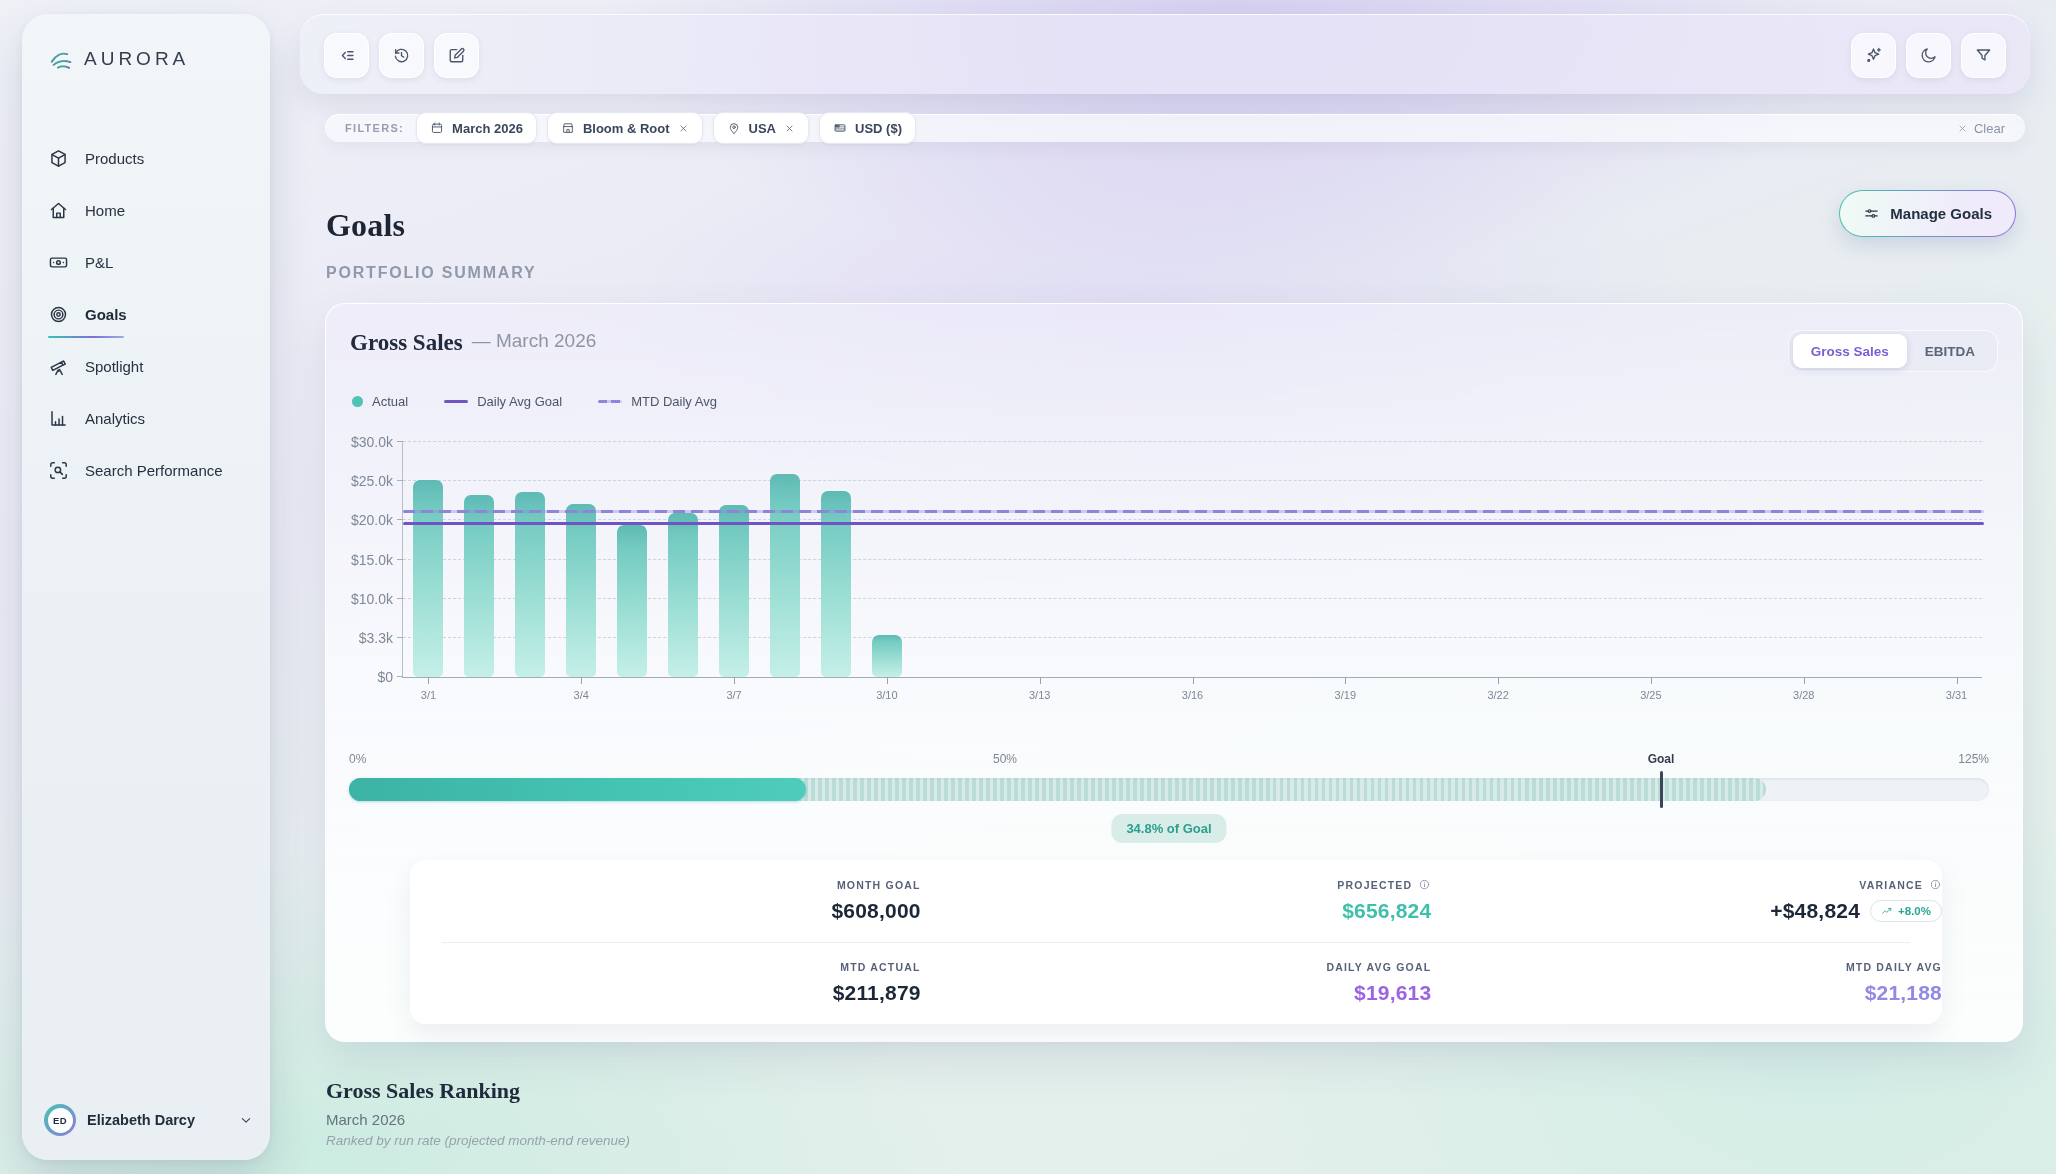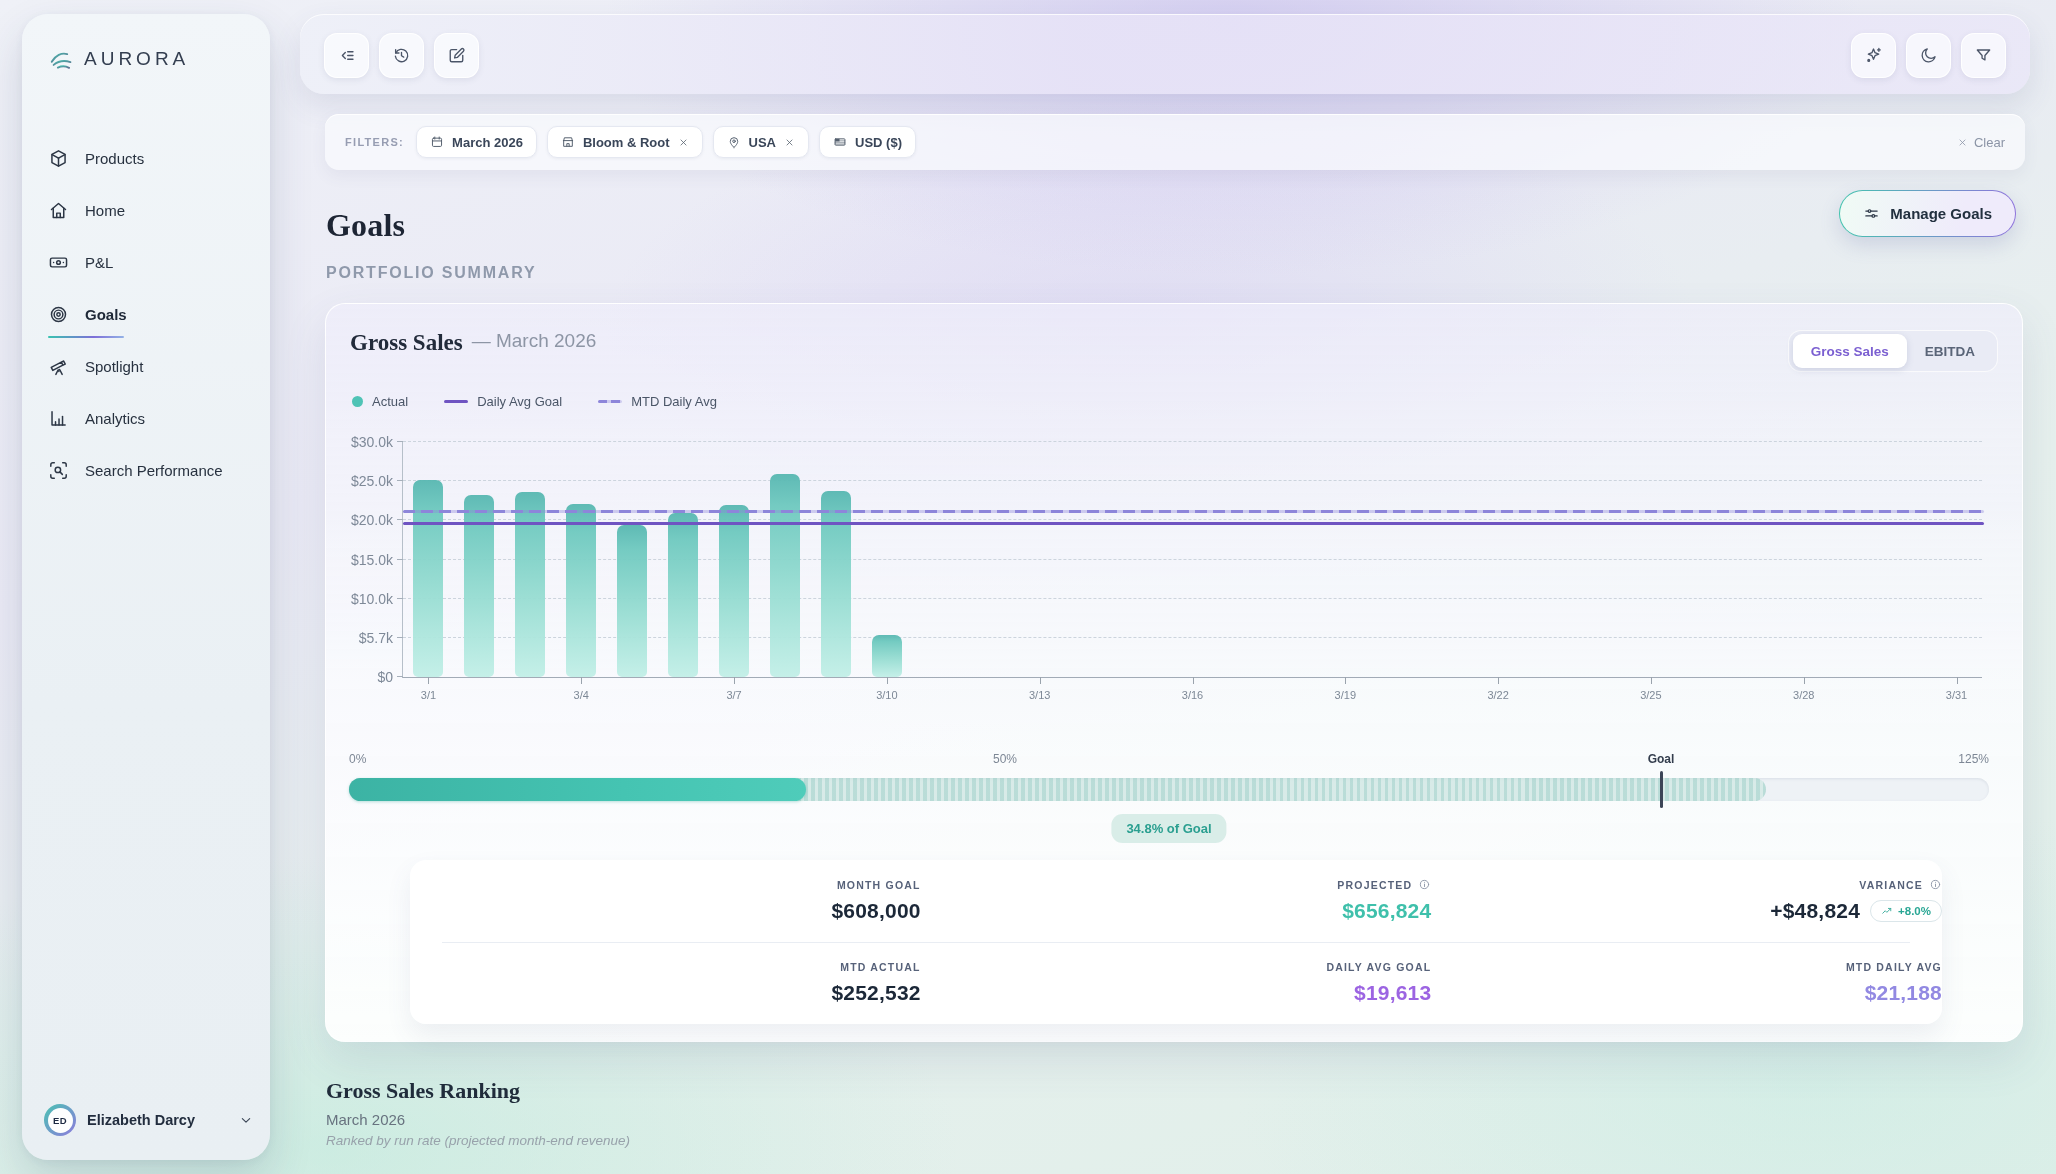--- a/index.html
+++ b/index.html
@@ -39,21 +39,21 @@
   #toolbar{position:absolute;left:300px;right:26px;top:14px;height:80px;border-radius:24px;
     background:linear-gradient(90deg,rgba(238,240,248,.92),rgba(231,227,247,.88) 45%,rgba(234,231,248,.82));
     box-shadow:0 12px 28px rgba(70,80,130,.12),inset 0 1px 0 rgba(255,255,255,.8);}
   .tb-group{position:absolute;top:19px;display:flex;gap:10px;}
   .tb-group.left{left:24px;} .tb-group.right{right:24px;}
   .tb-btn{width:43px;height:43px;border-radius:13px;background:rgba(252,253,255,.7);
     border:1px solid rgba(255,255,255,.95);box-shadow:0 2px 6px rgba(70,80,120,.10);
     display:flex;align-items:center;justify-content:center;cursor:pointer;color:#4b5568;}
   .tb-btn svg.ic{width:19px;height:19px;}
   
-  #filterbar{position:absolute;left:325px;right:31px;top:114px;height:56px;border-radius:14px;
+  #filterbar{position:absolute;left:325px;right:31px;top:114px;height:28px;border-radius:14px;
     background:rgba(249,251,254,.72);box-shadow:0 6px 16px rgba(80,90,130,.07),inset 0 1px 0 rgba(255,255,255,.9);
     display:flex;align-items:center;padding:0 20px;box-sizing:border-box;gap:12px;}
   .filters-label{font-size:11px;font-weight:700;letter-spacing:1.3px;color:#979db2;}
   #chips{display:flex;gap:10px;align-items:center;}
   .chip{height:30px;border-radius:10px;background:rgba(255,255,255,.95);border:1px solid #e5e8f1;
     box-shadow:0 1px 3px rgba(80,90,120,.08);display:flex;align-items:center;gap:8px;padding:0 13px;
     font-size:13px;font-weight:600;color:#3a4659;cursor:pointer;}
   .chip svg.ic{width:14px;height:14px;color:#55606e;}
   .chip .chip-x{width:11px;height:11px;color:#98a1b0;cursor:pointer;}
   .clear-btn{margin-left:auto;display:flex;align-items:center;gap:6px;font-size:13px;color:#8b94a6;cursor:pointer;}
@@ -412,21 +412,21 @@
         <div class="legend-item">
           <span class="sw-line" style="background:repeating-linear-gradient(90deg,#8d85da 0 9px,rgba(141,133,218,.35) 9px 13px)"></span>
           <span>MTD Daily Avg</span>
         </div>
       </div>
     <div id="chart">
       <div id="plot">
           <span class="ylabel" style="bottom: 0px;">$0</span>
           <div class="ytick" style="bottom: 0px;"></div>
           <div class="gridline" style="bottom: 39.1667px;"></div>
-          <span class="ylabel" style="bottom: 39.1667px;">$5.7k</span>
+          <span class="ylabel" style="bottom: 39.1667px;">$3.3k</span>
           <div class="ytick" style="bottom: 39.1667px;"></div>
           <div class="gridline" style="bottom: 78.3333px;"></div>
           <span class="ylabel" style="bottom: 78.3333px;">$10.0k</span>
           <div class="ytick" style="bottom: 78.3333px;"></div>
           <div class="gridline" style="bottom: 117.5px;"></div>
           <span class="ylabel" style="bottom: 117.5px;">$15.0k</span>
           <div class="ytick" style="bottom: 117.5px;"></div>
           <div class="gridline" style="bottom: 156.667px;"></div>
           <span class="ylabel" style="bottom: 156.667px;">$20.0k</span>
           <div class="ytick" style="bottom: 156.667px;"></div>
@@ -521,21 +521,21 @@
                   </g>
                 </svg>+8.0%</span>
             </span>
           </div>
         </div>
         <div class="stats-divider"></div>
         <div class="stats-row">
           <div class="stat-cell">
             <span class="stat-label">MTD ACTUAL</span>
             <span class="stat-value-row">
-              <span class="stat-value tone-dark">$252,532</span>
+              <span class="stat-value tone-dark">$211,879</span>
             </span>
           </div>
           <div class="stat-cell">
             <span class="stat-label">DAILY AVG GOAL</span>
             <span class="stat-value-row">
               <span class="stat-value tone-purple">$19,613</span>
             </span>
           </div>
           <div class="stat-cell">
             <span class="stat-label">MTD DAILY AVG</span>

